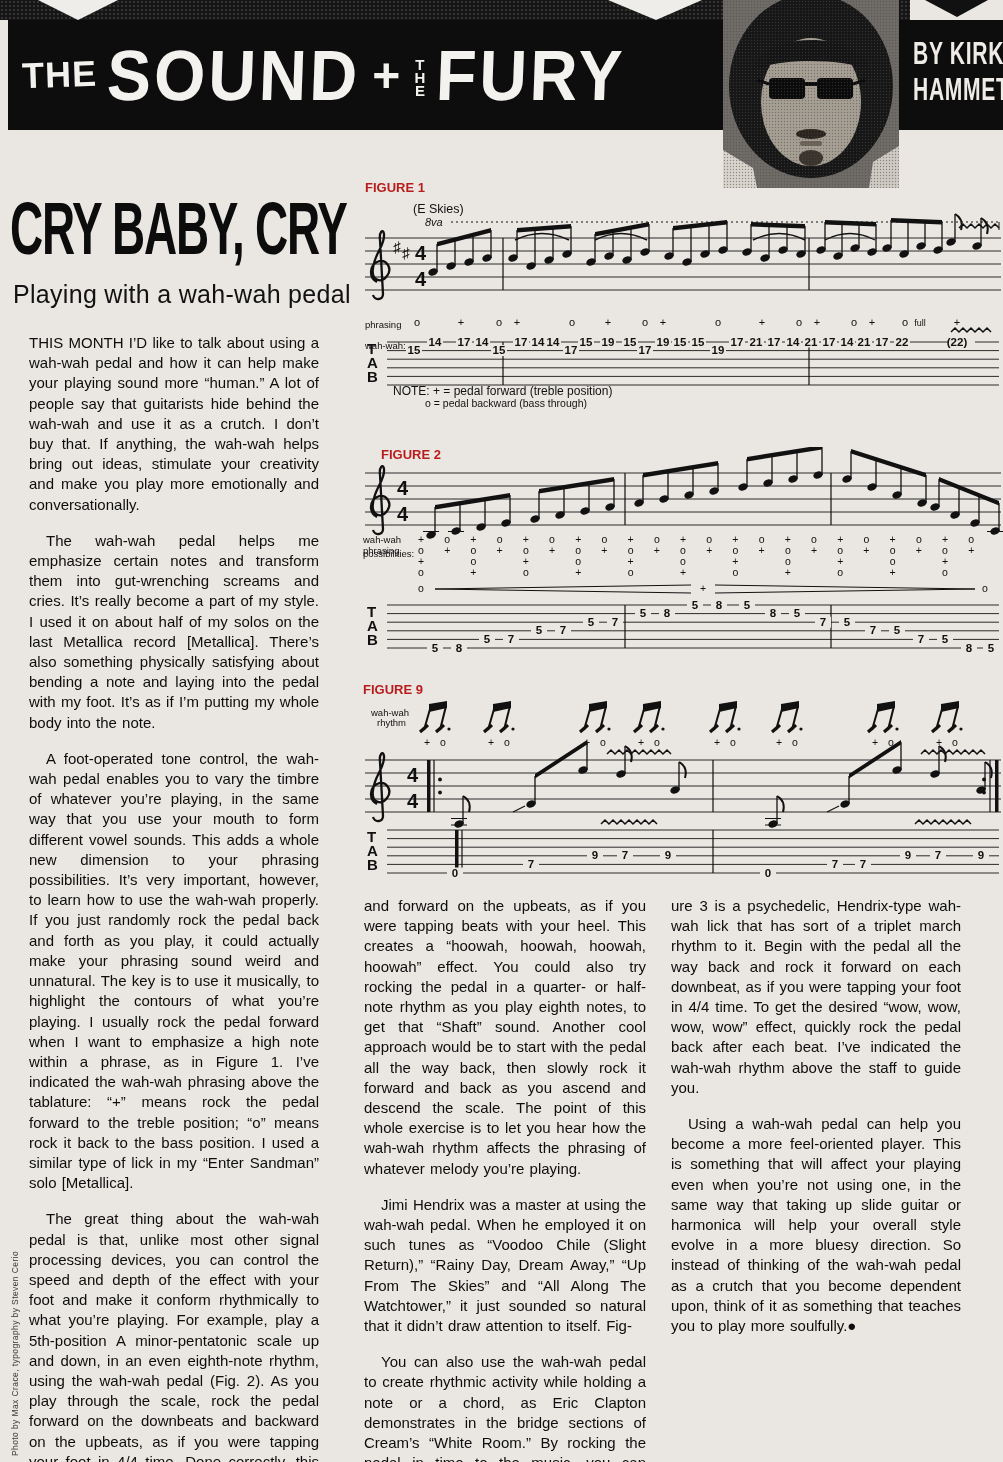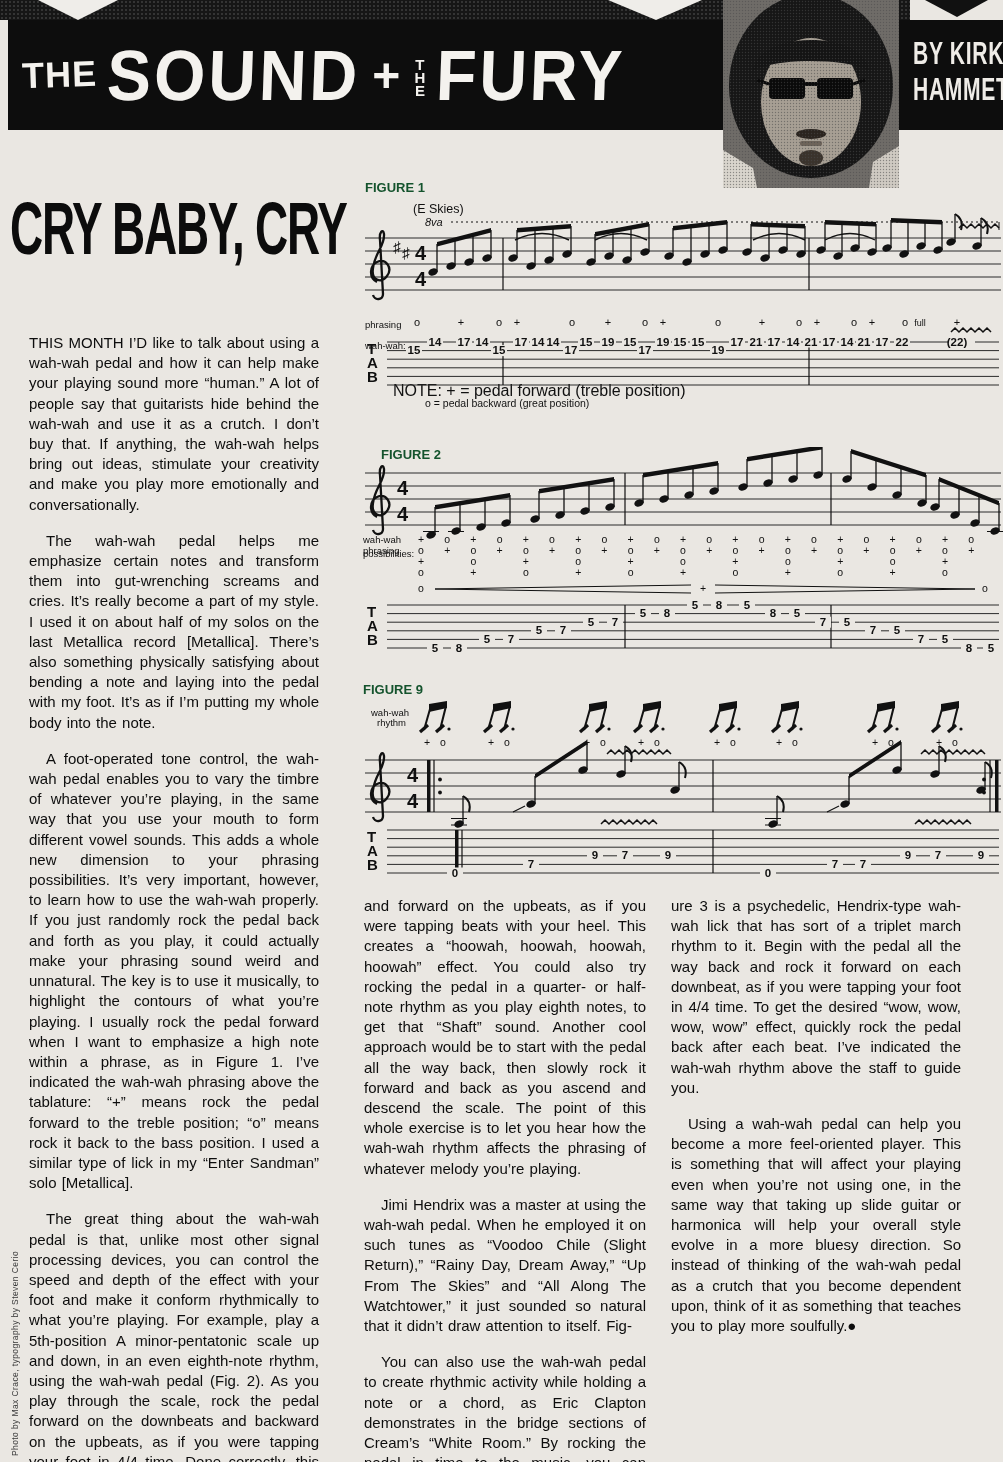--- a/index.html
+++ b/index.html
@@ -27,21 +27,21 @@
   .col p.ni{text-indent:0;}
   #col1{left:13px;top:317px;width:322px;}
   #col2{left:348px;width:314px;height:582px;overflow:hidden;}
   #col3{left:655px;width:322px;}
   .credit{left:10px;top:1456px;transform:rotate(-90deg);transform-origin:left top;
           font-size:8.5px;color:#3a3a3a;white-space:nowrap;letter-spacing:.4px;}
   
   .fig{position:absolute;left:363px;width:640px;}
   #fig1{top:180px;height:242px;} #fig2{top:447px;height:218px;} #fig3{top:682px;height:200px;}
   .fig svg{position:absolute;left:0;top:0;}
-  .fig-label{position:absolute;font-size:13px;font-weight:700;color:#14532d;}
+  .fig-label{position:absolute;font-size:13px;font-weight:700;color:#b91c1c;}
   .fig-small{position:absolute;font-size:9.5px;color:#111;line-height:10px;}
   .fig-key{position:absolute;font-size:12.5px;color:#111;}
   svg text{font-family:"Liberation Sans","DejaVu Sans",sans-serif;fill:#101010;}
 </style>
 </head>
 <body>
 
 <div class="page">
 
   <div class="abs top-strip">
@@ -92,20 +92,21 @@
       </svg>
     </div>
 
     <div class="byline">
       <div>BY KIRK</div>
       <div>HAMMETT</div>
     </div>
   </div>
 
   <div class="abs title">CRY BABY, CRY</div>
+  <div class="abs subtitle">Playing with a wah-wah pedal</div>
 
   <div id="col1" class="col">
       <p class="ni">THIS MONTH I’D like to talk about using a wah-wah pedal and how it can help make your playing sound more “human.” A lot of people say that guitarists hide behind the wah-wah and use it as a crutch. I don’t buy that. If anything, the wah-wah helps bring out ideas, stimulate your creativity and make you play more emotionally and conversationally.</p>
       <p>The wah-wah pedal helps me emphasize certain notes and transform them into gut-wrenching screams and cries. It’s really become a part of my style. I used it on about half of my solos on the last Metallica record [Metallica]. There’s also something physically satisfying about bending a note and laying into the pedal with my foot. It’s as if I’m putting my whole body into the note.</p>
       <p>A foot-operated tone control, the wah-wah pedal enables you to vary the timbre of whatever you’re playing, in the same way that you use your mouth to form different vowel sounds. This adds a whole new dimension to your phrasing possibilities. It’s very important, however, to learn how to use the wah-wah properly. If you just randomly rock the pedal back and forth as you play, it could actually make your phrasing sound weird and unnatural. The key is to use it musically, to highlight the contours of what you’re playing. I usually rock the pedal forward when I want to emphasize a high note within a phrase, as in Figure 1. I’ve indicated the wah-wah phrasing above the tablature: “+” means rock the pedal forward to the treble position; “o” means rock it back to the bass position. I used a similar type of lick in my “Enter Sandman” solo [Metallica].</p>
       <p>The great thing about the wah-wah pedal is that, unlike most other signal processing devices, you can control the speed and depth of the effect with your foot and make it conform rhythmically to what you’re playing. For example, play a 5th-position A minor-pentatonic scale up and down, in an even eighth-note rhythm, using the wah-wah pedal (Fig. 2). As you play through the scale, rock the pedal forward on the downbeats and backward on the upbeats, as if you were tapping your foot in 4/4 time. Done correctly, this creates a “wahoo, wahoo, wahoo, wahoo” type of sound. Now do the opposite, rocking the pedal backward on the downbeats</p>
     </div>
   <div id="col2" class="col">
       <p class="ni">and forward on the upbeats, as if you were tapping beats with your heel. This creates a “hoowah, hoowah, hoowah, hoowah” effect. You could also try rocking the pedal in a quarter- or half-note rhythm as you play eighth notes, to get that “Shaft” sound. Another cool approach would be to start with the pedal all the way back, then slowly rock it forward and back as you ascend and descend the scale. The point of this whole exercise is to let you hear how the wah-wah rhythm affects the phrasing of whatever melody you’re playing.</p>
       <p>Jimi Hendrix was a master at using the wah-wah pedal. When he employed it on such tunes as “Voodoo Chile (Slight Return),” “Rainy Day, Dream Away,” “Up From The Skies” and “All Along The Watchtower,” it just sounded so natural that it didn’t draw attention to itself. Fig-</p>
@@ -114,22 +115,22 @@
   <div id="col3" class="col">
       <p class="ni">ure 3 is a psychedelic, Hendrix-type wah-wah lick that has sort of a triplet march rhythm to it. Begin with the pedal all the way back and rock it forward on each downbeat, as if you were tapping your foot in 4/4 time. To get the desired “wow, wow, wow, wow” effect, quickly rock the pedal back after each beat. I’ve indicated the wah-wah rhythm above the staff to guide you.</p>
       <p>Using a wah-wah pedal can help you become a more feel-oriented player. This is something that will affect your playing even when you’re not using one, in the same way that taking up slide guitar or harmonica will help your overall style evolve in a more bluesy direction. So instead of thinking of the wah-wah pedal as a crutch that you become dependent upon, think of it as something that teaches you to play more soulfully.●</p>
     </div>
 
   <div id="fig1" class="fig">
     <span class="fig-label" style="left:2px;top:0;">FIGURE 1</span>
     <span class="fig-key" style="left:50px;top:22px;">(E Skies)</span>
     <span class="fig-small" style="left:2px;top:130px;margin-top:31px;">wah-wah:</span>
     <span class="fig-small" style="left:2px;top:140px;">phrasing</span>
-    <span class="fig-small" style="left:30px;top:206px;font-size:16px;">NOTE: + = pedal forward (treble position)</span>
-    <span class="fig-small" style="left:62px;top:218px;font-size:10.5px;">o = pedal backward (great position)</span>
+    <span class="fig-small" style="left:30px;top:206px;font-size:12px;">NOTE: + = pedal forward (treble position)</span>
+    <span class="fig-small" style="left:62px;top:218px;font-size:10.5px;">o = pedal backward (bass through)</span>
     <svg id="fig1svg" width="640" height="242">
         <line x1="2" y1="58" x2="638" y2="58" stroke="#2a2a2a" stroke-width="1"></line>
         <line x1="2" y1="71" x2="638" y2="71" stroke="#2a2a2a" stroke-width="1"></line>
         <line x1="2" y1="84" x2="638" y2="84" stroke="#2a2a2a" stroke-width="1"></line>
         <line x1="2" y1="97" x2="638" y2="97" stroke="#2a2a2a" stroke-width="1"></line>
         <line x1="2" y1="110" x2="638" y2="110" stroke="#2a2a2a" stroke-width="1"></line>
         <path d="M 14 102 C 6 98 6 86 14 82 C 23 78 30 88 24 96 C 18 104 8 100 10 88 C 12 72 22 66 21 54 C 20 48 16 52 17 60 L 20 114 C 20 120 12 121 10 115" fill="none" stroke="#111" stroke-width="2.3"></path>
         <text x="30" y="72" font-size="15" font-family="&quot;DejaVu Sans&quot;,sans-serif">♯</text>
         <text x="39" y="78" font-size="15" font-family="&quot;DejaVu Sans&quot;,sans-serif">♯</text>
         <text x="52" y="80" font-size="20" font-weight="700">4</text>

